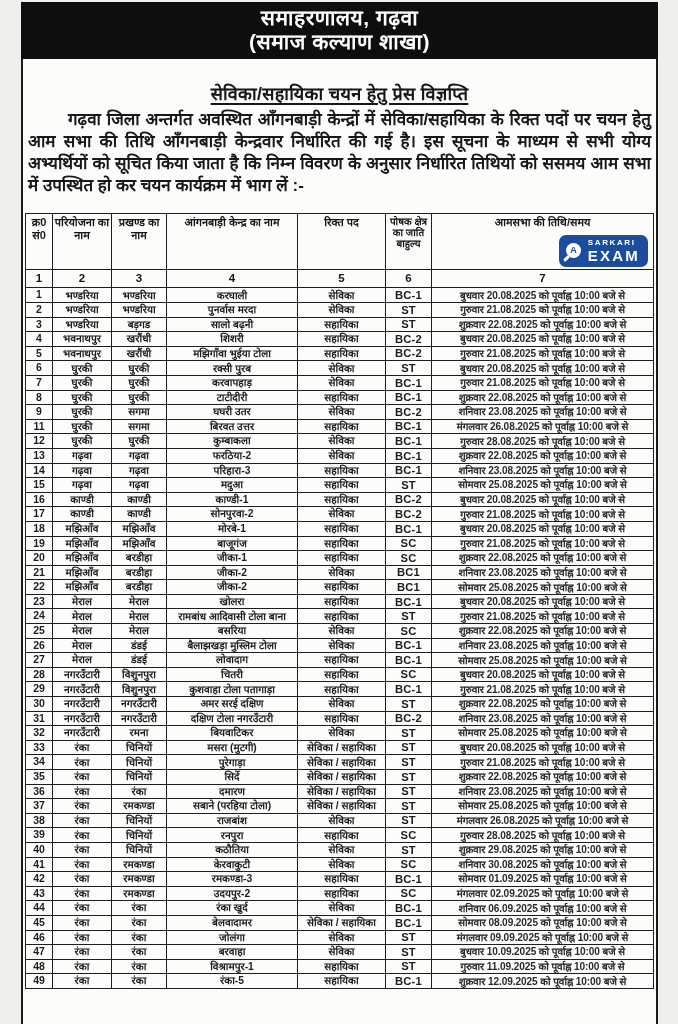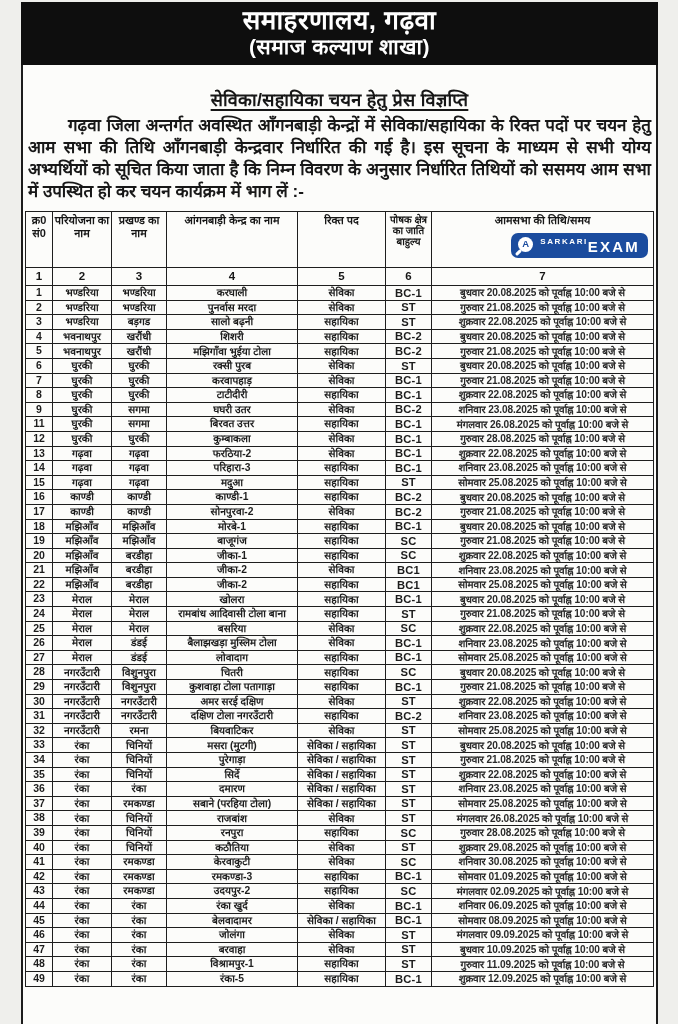--- a/index.html
+++ b/index.html
@@ -8,38 +8,38 @@
     background:#efefec;
     font-family:"Liberation Sans", sans-serif;
     color:#161616;
     position:relative;
   }
   .sheet { position:absolute; left:21px; top:2px; width:637px; }
   .black-header {
     background:#0e0e0e; color:#ffffff; text-align:center;
     padding:4px 0 6px; font-weight:800; line-height:1.12;
   }
-  .black-header .l1 { font-size:26px; letter-spacing:.5px;text-align:center; }
+  .black-header .l1 { font-size:21px; letter-spacing:.5px;text-align:center; }
   .black-header .l2 { font-size:21px; letter-spacing:.5px; }
   .doc {
     border:2px solid #1c1c1c; border-top:none; background:#fcfcfa;
     padding:16px 0 30px;
   }
   .title {
     text-align:center; font-size:18px; font-weight:800; margin:6px 4px 4px;
     text-decoration:underline; text-decoration-thickness:2px; text-underline-offset:3px;
     letter-spacing:.3px;
   }
   .intro {
     font-size:17px; font-weight:700; text-align:justify;
     line-height:1.3; margin:2px 5px 4px; text-indent:40px; color:#181818;
   }
   table {
     border-collapse:collapse; table-layout:fixed;
-    width:calc(100% - 4px); margin:8px auto;
+    width:calc(100% - 4px); margin:16px auto;
   }
   th, td { border:1.6px solid #1e1e1e; }
   thead th {
     font-size:11px; font-weight:800; text-align:center; vertical-align:top;
     padding:2px 1px 0; line-height:1.15;
   }
   tr.hdr th { height:56px; }
   th.h-pos { font-size:10px; line-height:1.08; padding-top:3px; }
   th.h-sched { position:relative; }
   tr.numrow td {
@@ -67,21 +67,21 @@
   .badge-icon { position:relative; width:17px; height:17px; flex:0 0 auto; }
   .badge-lens {
     width:15px; height:15px; border-radius:50%; background:#ffffff;
     display:flex; align-items:center; justify-content:center;
     font-size:9.5px; font-weight:800;
   }
   .badge-handle {
     position:absolute; width:3px; height:7px; background:#ffffff;
     left:-1px; bottom:-2px; transform:rotate(45deg); border-radius:2px;
   }
-  .badge-text { display:flex; flex-direction:row; line-height:1; color:#fff; text-align:left; }
+  .badge-text { display:flex; flex-direction:column; line-height:1; color:#fff; text-align:left; }
   .badge-text .t1 { font-size:8px; font-weight:800; letter-spacing:1.6px; }
   .badge-text .t2 { font-size:15px; font-weight:800; letter-spacing:2.2px; margin-top:1px; }
 </style>
 </head>
 <body>
 
 <div class="sheet">
 
   <div class="black-header">
     <div class="l1">समाहरणालय, गढ़वा</div>

